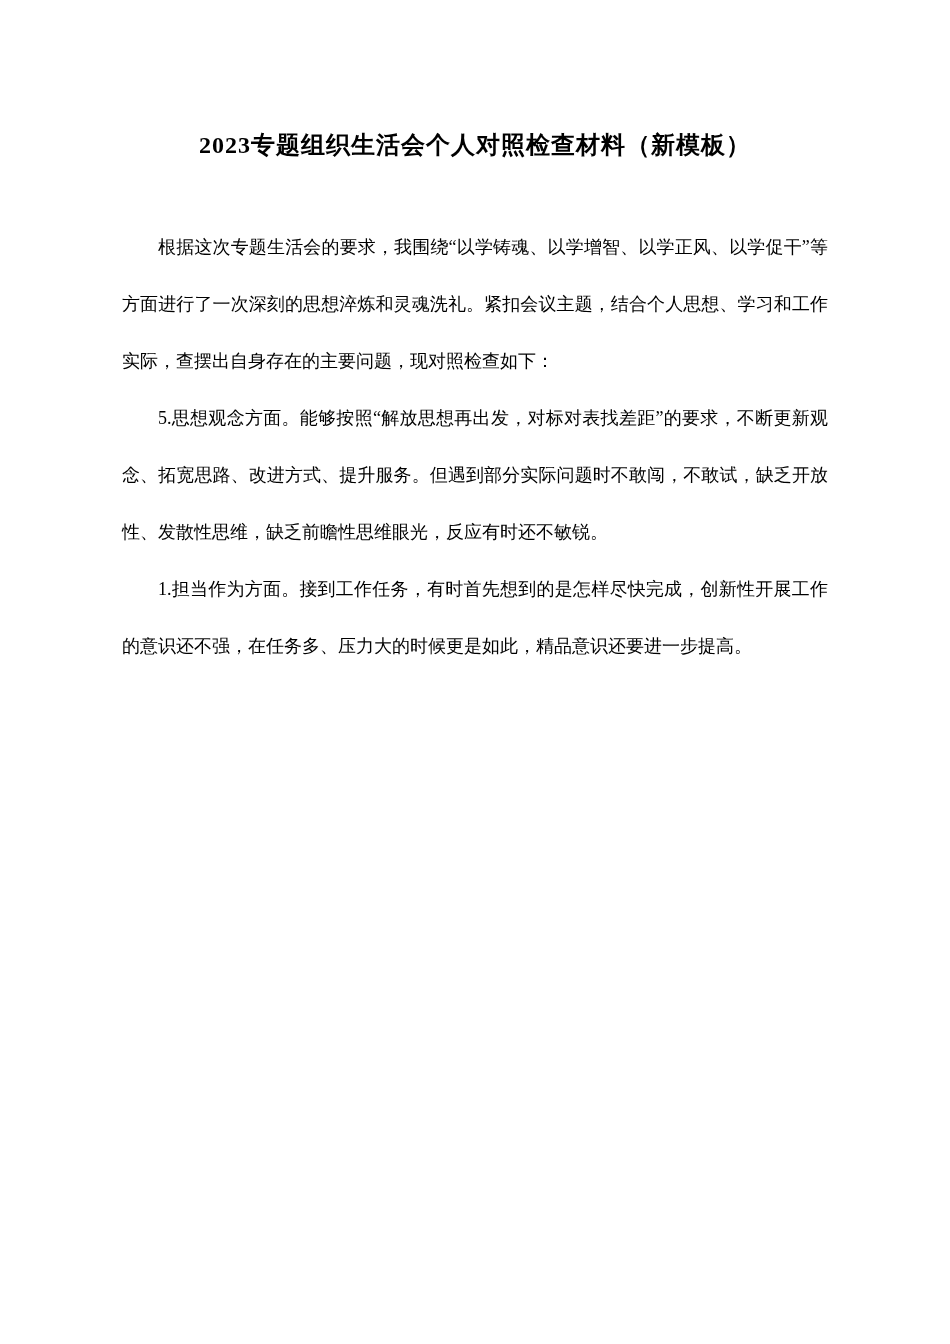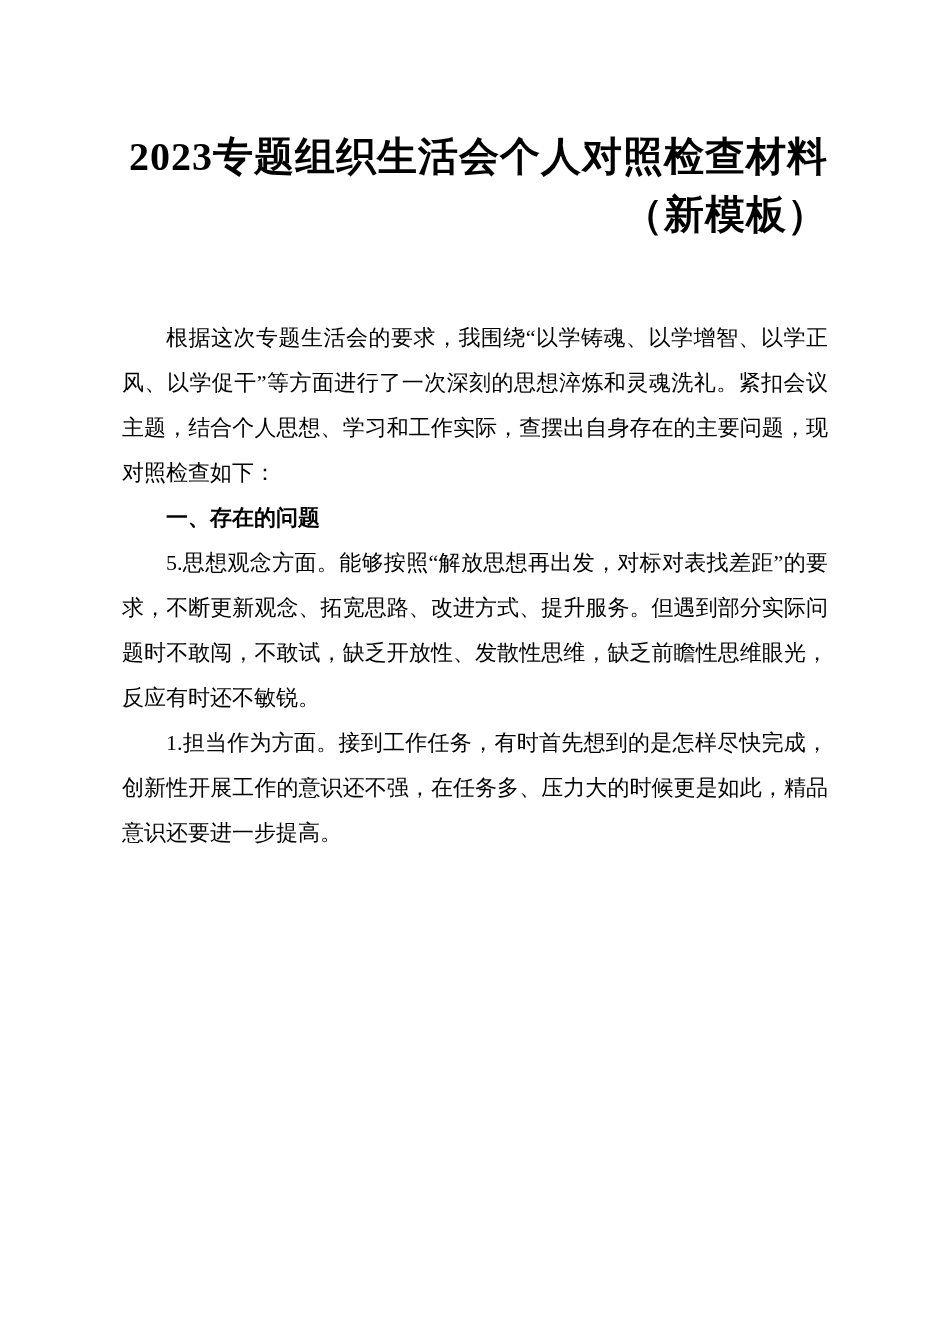--- a/index.html
+++ b/index.html
@@ -12,45 +12,44 @@
     color: #000000;
     overflow: hidden;
   }
   .page {
     width: 950px;
     height: 1344px;
     padding: 128px 122px 60px 122px;
     background: #ffffff;
   }
   .doc-title {
-    font-size: 40px;
+    font-size: 24px;
     font-weight: bold;
-    text-align: right;
+    text-align: center;
     line-height: 1.45;
     letter-spacing: 1px;
-    margin-bottom: 71px;
+    margin-bottom: 56px;
     font-family: "Liberation Serif", "DejaVu Serif", serif;
   }
   .doc-body p {
-    font-size: 22px;
-    line-height: 45px;
+    font-size: 18px;
+    line-height: 57px;
     text-align: justify;
     text-justify: inter-ideograph;
     text-indent: 2em;
     word-break: break-all;
   }
   .doc-body p.heading {
     font-weight: bold;
     font-family: "Liberation Sans", "DejaVu Sans", sans-serif;
   }
 </style>
 </head>
 <body>
 
 <div class="page">
   <h1 class="doc-title">2023专题组织生活会个人对照检查材料（新模板）</h1>
   <div class="doc-body">
       <p class="para">根据这次专题生活会的要求，我围绕“以学铸魂、以学增智、以学正风、以学促干”等方面进行了一次深刻的思想淬炼和灵魂洗礼。紧扣会议主题，结合个人思想、学习和工作实际，查摆出自身存在的主要问题，现对照检查如下：</p>
-      <p class="heading">一、存在的问题</p>
       <p class="para">5.思想观念方面。能够按照“解放思想再出发，对标对表找差距”的要求，不断更新观念、拓宽思路、改进方式、提升服务。但遇到部分实际问题时不敢闯，不敢试，缺乏开放性、发散性思维，缺乏前瞻性思维眼光，反应有时还不敏锐。</p>
       <p class="para">1.担当作为方面。接到工作任务，有时首先想到的是怎样尽快完成，创新性开展工作的意识还不强，在任务多、压力大的时候更是如此，精品意识还要进一步提高。</p>
     </div>
 </div>
 
 </body></html>

